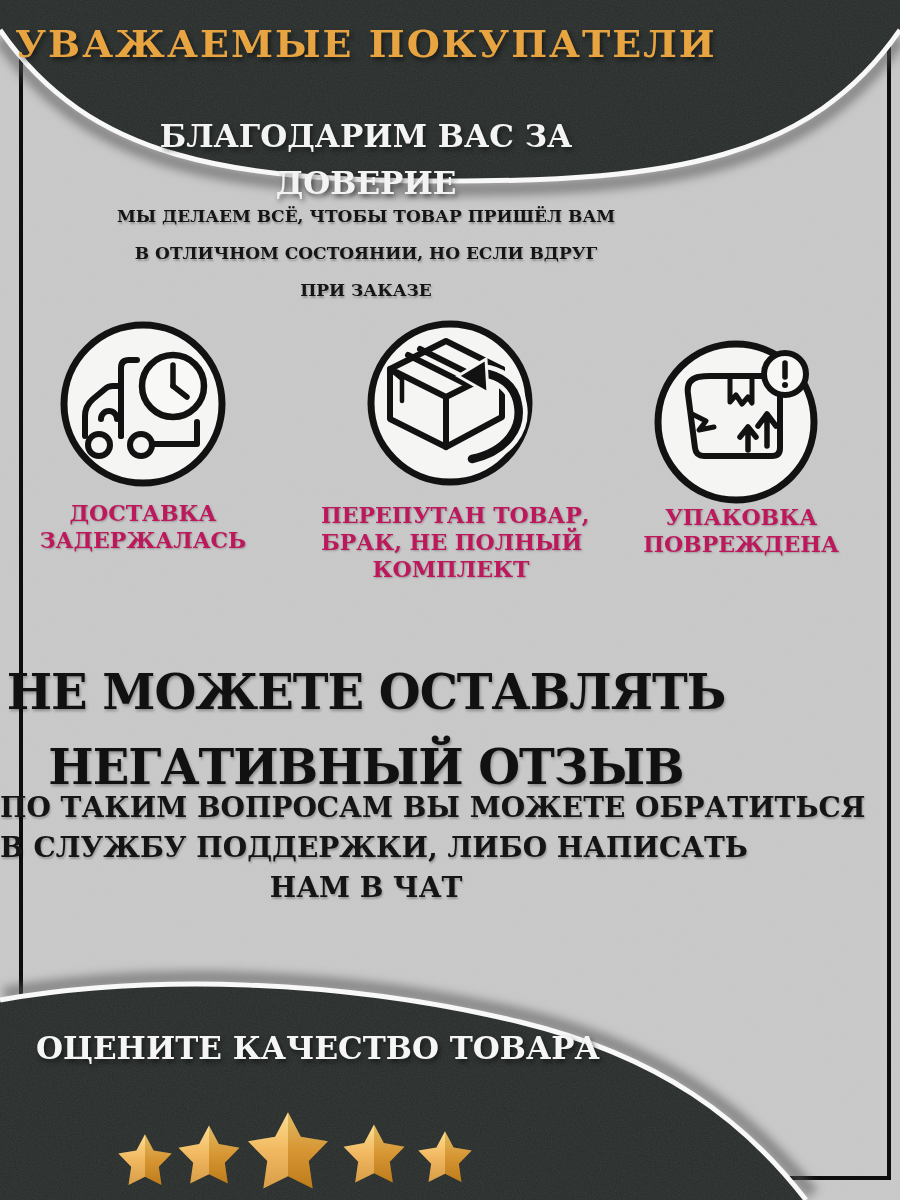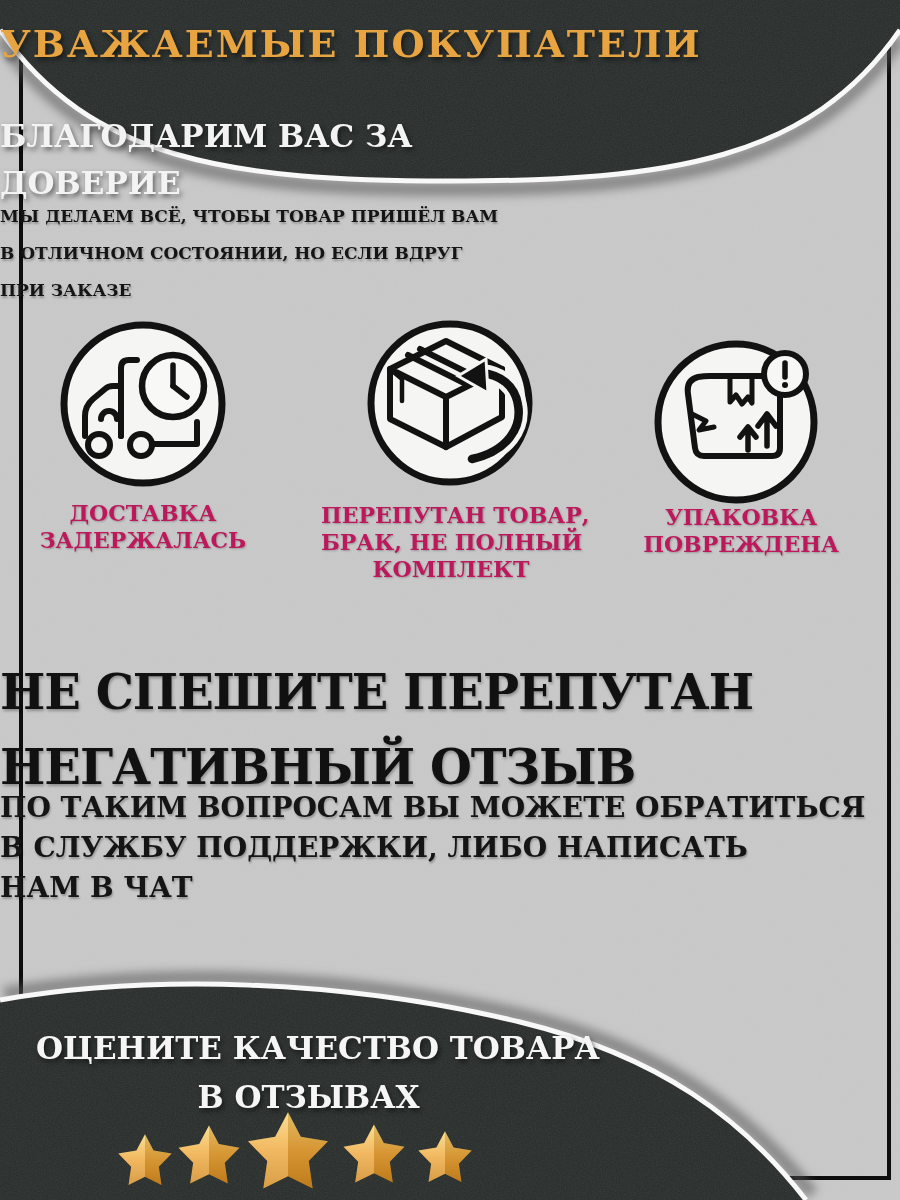--- a/index.html
+++ b/index.html
@@ -3,21 +3,21 @@
 <meta charset="utf-8">
 <style>
   html,body{margin:0;padding:0;background:#9a9a9a;}
   .page{
     position:relative; width:900px; height:1200px; overflow:hidden;
     background:#c8c8c8;
     font-family:"DejaVu Serif","Liberation Serif",serif;
     font-weight:bold;
   }
   .bg{position:absolute;left:0;top:0;}
-  .abs{position:absolute;left:0;width:732px;text-align:left;white-space:nowrap;}
+  .abs{position:absolute;left:0;width:732px;text-align:center;white-space:nowrap;}
   .gold-title{top:25px;font-size:38px;line-height:1;letter-spacing:2px;color:#e7a440;
     text-shadow:2px 3px 5px rgba(0,0,0,0.55);}
   .subtitle{top:76px;font-size:31px;line-height:47px;color:#f3f3f3;
     text-shadow:2px 3px 5px rgba(0,0,0,0.5);margin-top:37px;}
   .intro{top:198px;font-size:17px;line-height:37px;color:#151515;
     text-shadow:1px 2px 2px rgba(0,0,0,0.25);}
   .icon-svg{position:absolute;}
   .issue-label{position:absolute;text-align:center;white-space:nowrap;
     font-size:22px;line-height:27px;color:#be185d;text-shadow:1px 1px 2px rgba(0,0,0,0.25);}
   .label-1{left:13px;width:260px;top:500px;}
@@ -130,33 +130,32 @@
     <div>ПЕРЕПУТАН ТОВАР,</div>
     <div>БРАК, НЕ ПОЛНЫЙ</div>
     <div>КОМПЛЕКТ</div>
   </div>
   <div class="issue-label label-3">
     <div>УПАКОВКА</div>
     <div>ПОВРЕЖДЕНА</div>
   </div>
 
   <div class="abs headline">
-    <div>НЕ СПЕШИТЕ ПЕРЕПУТАН</div>
+    <div>НЕ МОЖЕТЕ ОСТАВЛЯТЬ</div>
     <div>НЕГАТИВНЫЙ ОТЗЫВ</div>
   </div>
 
   <div class="abs support">
     <div>ПО ТАКИМ ВОПРОСАМ ВЫ МОЖЕТЕ ОБРАТИТЬСЯ</div>
     <div>В СЛУЖБУ ПОДДЕРЖКИ, ЛИБО НАПИСАТЬ</div>
     <div>НАМ В ЧАТ</div>
   </div>
 
   <div class="footer-text">
     <div>ОЦЕНИТЕ КАЧЕСТВО ТОВАРА</div>
-    <div>В ОТЗЫВАХ</div>
   </div>
 
   <div id="stars">
       <svg viewBox="0 0 100 100" class="star" style="left: 117px; top: 1132px; width: 56px; height: 56px;">
         <defs>
           <linearGradient id="sg0" x1="0" y1="0" x2="0" y2="1">
             <stop offset="0" stop-color="#fbd77a"></stop>
             <stop offset="0.5" stop-color="#efa93e"></stop>
             <stop offset="1" stop-color="#d08820"></stop>
           </linearGradient>

